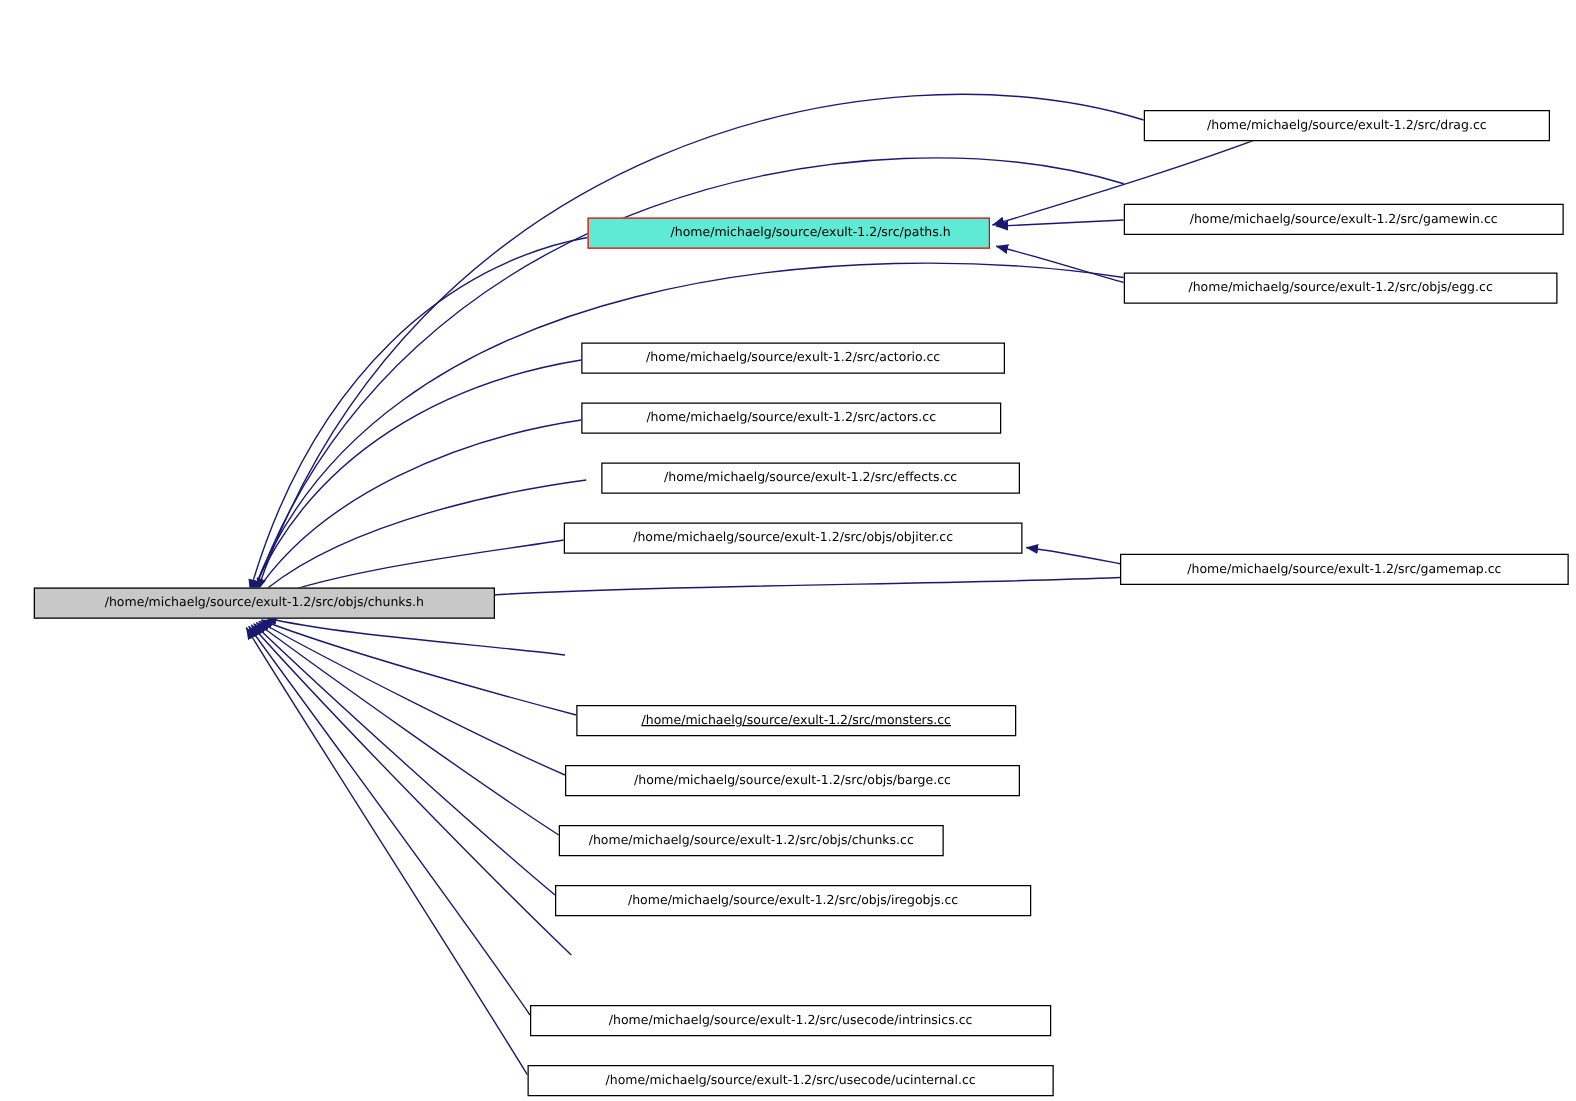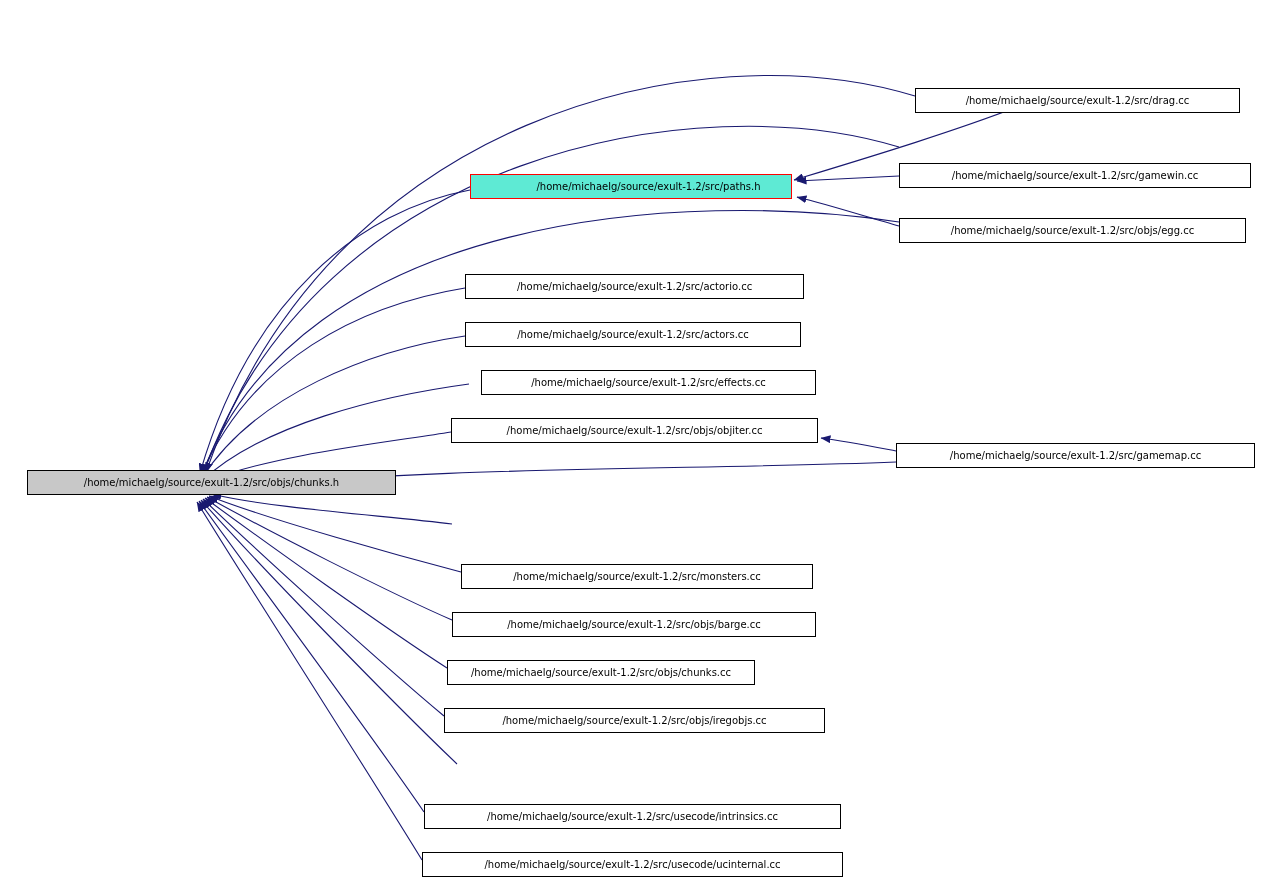--- a/index.html
+++ b/index.html
@@ -70,21 +70,21 @@
 
   <div class="node" style="left:465px;top:322px;width:336px;">/home/michaelg/source/exult-1.2/src/actors.cc</div>
 
   <div class="node" style="left:469px;top:370px;width:335px;margin-left:12px;">/home/michaelg/source/exult-1.2/src/effects.cc</div>
 
   <div class="node" style="left:451px;top:418px;width:367px;">/home/michaelg/source/exult-1.2/src/objs/objiter.cc</div>
 
   <div class="node" style="left:896px;top:443px;width:359px;">/home/michaelg/source/exult-1.2/src/gamemap.cc</div>
 
 
-  <div class="node" style="left:461px;top:564px;width:352px;">/home/michaelg/source/exult-1.2/src/monsters.cc</div>
+  <div class="node" style="left:461px;top:564px;width:352px;text-decoration:underline;">/home/michaelg/source/exult-1.2/src/monsters.cc</div>
 
   <div class="node" style="left:452px;top:612px;width:364px;">/home/michaelg/source/exult-1.2/src/objs/barge.cc</div>
 
   <div class="node" style="left:447px;top:660px;width:308px;">/home/michaelg/source/exult-1.2/src/objs/chunks.cc</div>
 
   <div class="node" style="left:444px;top:708px;width:381px;">/home/michaelg/source/exult-1.2/src/objs/iregobjs.cc</div>
 
 
   <div class="node" style="left:424px;top:804px;width:417px;">/home/michaelg/source/exult-1.2/src/usecode/intrinsics.cc</div>
 

